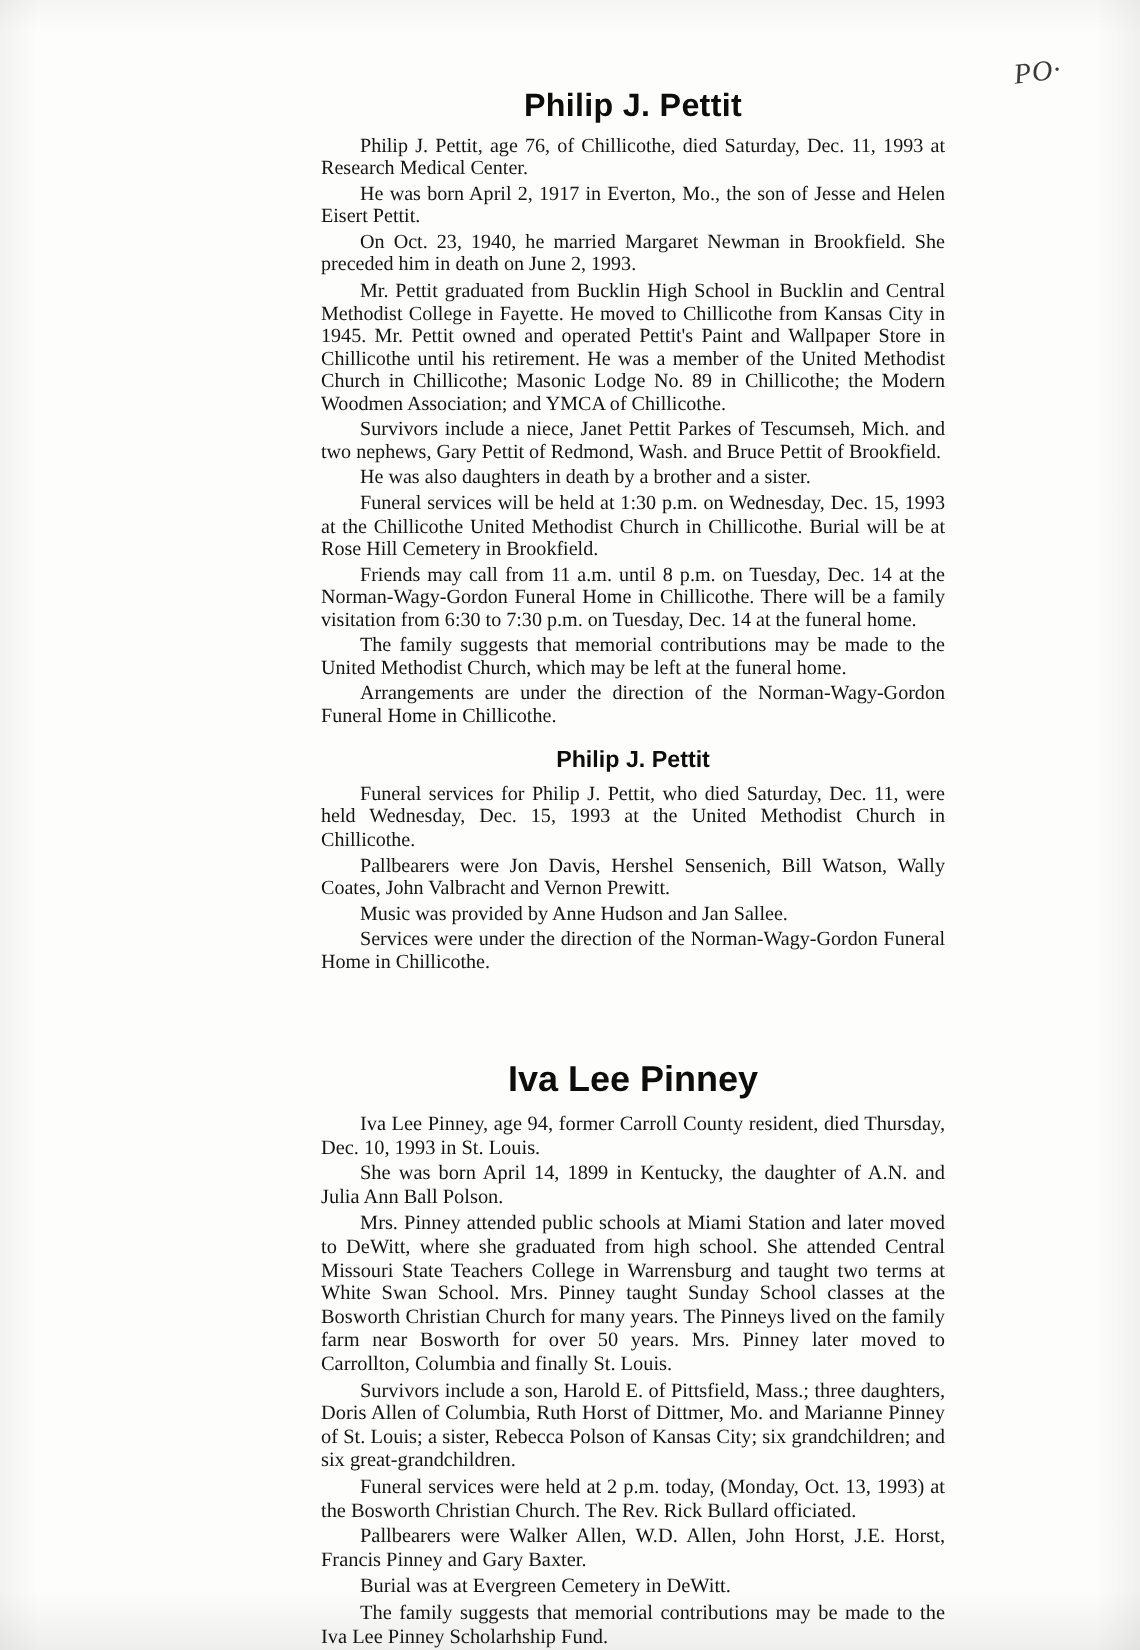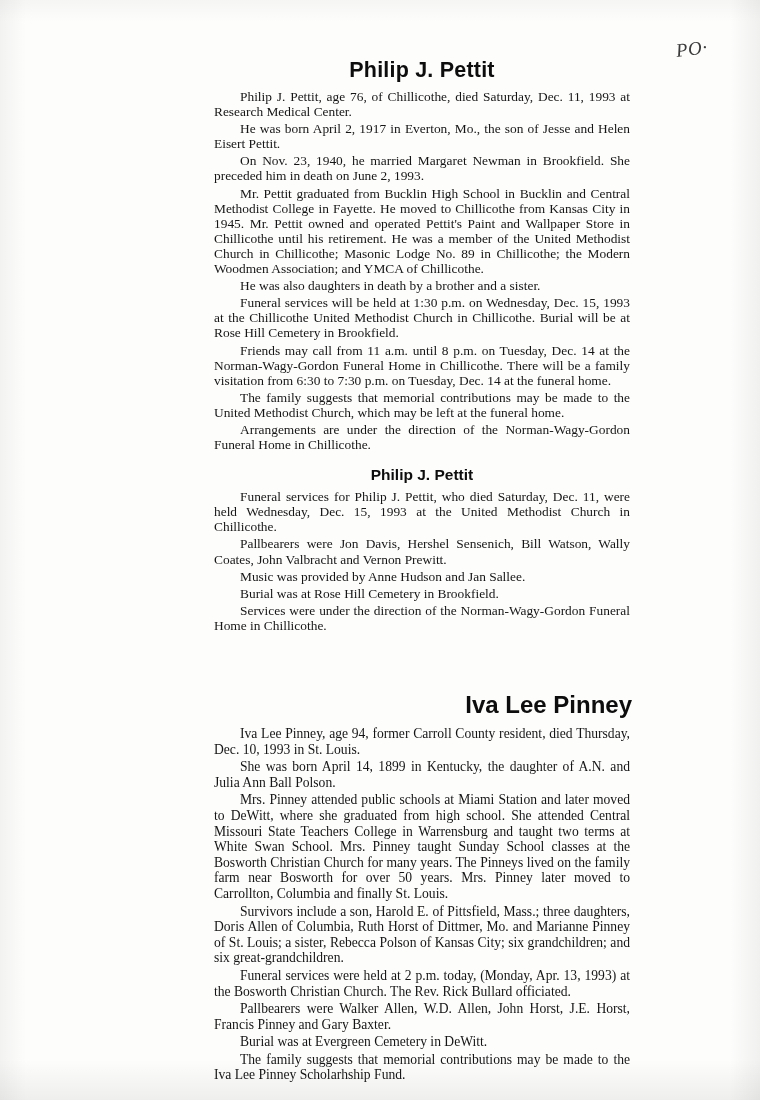--- a/index.html
+++ b/index.html
@@ -65,21 +65,21 @@
     font-weight: bold;
     font-size: 15.5px;
     text-align: center;
     margin: 14px 0 5px 0;
     color: #0d0d0d;
   }
   h1.obit-title-large {
     font-family: "Liberation Sans", sans-serif;
     font-weight: bold;
     font-size: 24px;
-    text-align: right;
+    text-align: center;
     margin: 0 0 7px 0;
     color: #0d0d0d;
   }
   p.para {
     margin: 2px;
     font-size: 13.4px;
     line-height: 15.1px;
     text-align: justify;
     text-indent: 26px;
     color: #151515;
@@ -102,47 +102,47 @@
 <div class="page">
 
   <div class="annotation">PO·</div>
 
   <div class="content">
 
     <div class="obit-block block-1">
       <h1 class="obit-title">Philip J. Pettit</h1>
       <p class="para">Philip J. Pettit, age 76, of Chillicothe, died Saturday, Dec. 11, 1993 at Research Medical Center.</p>
       <p class="para">He was born April 2, 1917 in Everton, Mo., the son of Jesse and Helen Eisert Pettit.</p>
-      <p class="para">On Nov. 23, 1940, he married Margaret Newman in Brookfield. She preceded him in death on June 2, 1993.</p>
+      <p class="para">On Oct. 23, 1940, he married Margaret Newman in Brookfield. She preceded him in death on June 2, 1993.</p>
       <p class="para">Mr. Pettit graduated from Bucklin High School in Bucklin and Central Methodist College in Fayette. He moved to Chillicothe from Kansas City in 1945. Mr. Pettit owned and operated Pettit's Paint and Wallpaper Store in Chillicothe until his retirement. He was a member of the United Methodist Church in Chillicothe; Masonic Lodge No. 89 in Chillicothe; the Modern Woodmen Association; and YMCA of Chillicothe.</p>
+      <p class="para">Survivors include a niece, Janet Pettit Parkes of Tescumseh, Mich. and two nephews, Gary Pettit of Redmond, Wash. and Bruce Pettit of Brookfield.</p>
       <p class="para">He was also daughters in death by a brother and a sister.</p>
       <p class="para">Funeral services will be held at 1:30 p.m. on Wednesday, Dec. 15, 1993 at the Chillicothe United Methodist Church in Chillicothe. Burial will be at Rose Hill Cemetery in Brookfield.</p>
       <p class="para">Friends may call from 11 a.m. until 8 p.m. on Tuesday, Dec. 14 at the Norman-Wagy-Gordon Funeral Home in Chillicothe. There will be a family visitation from 6:30 to 7:30 p.m. on Tuesday, Dec. 14 at the funeral home.</p>
       <p class="para">The family suggests that memorial contributions may be made to the United Methodist Church, which may be left at the funeral home.</p>
       <p class="para">Arrangements are under the direction of the Norman-Wagy-Gordon Funeral Home in Chillicothe.</p>
     </div>
 
     <div class="obit-block block-1b">
       <h2 class="obit-subtitle">Philip J. Pettit</h2>
       <p class="para">Funeral services for Philip J. Pettit, who died Saturday, Dec. 11, were held Wednesday, Dec. 15, 1993 at the United Methodist Church in Chillicothe.</p>
       <p class="para">Pallbearers were Jon Davis, Hershel Sensenich, Bill Watson, Wally Coates, John Valbracht and Vernon Prewitt.</p>
       <p class="para">Music was provided by Anne Hudson and Jan Sallee.</p>
-      <p class="para">Burial was at Rose Hill Cemetery in Brookfield.</p>
       <p class="para">Services were under the direction of the Norman-Wagy-Gordon Funeral Home in Chillicothe.</p>
     </div>
 
     <div class="spacer-big"></div>
 
     <div class="obit-block block-2">
       <h1 class="obit-title-large">Iva Lee Pinney</h1>
       <p class="para">Iva Lee Pinney, age 94, former Carroll County resident, died Thursday, Dec. 10, 1993 in St. Louis.</p>
       <p class="para">She was born April 14, 1899 in Kentucky, the daughter of A.N. and Julia Ann Ball Polson.</p>
       <p class="para">Mrs. Pinney attended public schools at Miami Station and later moved to DeWitt, where she graduated from high school. She attended Central Missouri State Teachers College in Warrensburg and taught two terms at White Swan School. Mrs. Pinney taught Sunday School classes at the Bosworth Christian Church for many years. The Pinneys lived on the family farm near Bosworth for over 50 years. Mrs. Pinney later moved to Carrollton, Columbia and finally St. Louis.</p>
       <p class="para">Survivors include a son, Harold E. of Pittsfield, Mass.; three daughters, Doris Allen of Columbia, Ruth Horst of Dittmer, Mo. and Marianne Pinney of St. Louis; a sister, Rebecca Polson of Kansas City; six grandchildren; and six great-grandchildren.</p>
-      <p class="para">Funeral services were held at 2 p.m. today, (Monday, Apr. 13, 1993) at the Bosworth Christian Church. The Rev. Rick Bullard officiated.</p>
+      <p class="para">Funeral services were held at 2 p.m. today, (Monday, Oct. 13, 1993) at the Bosworth Christian Church. The Rev. Rick Bullard officiated.</p>
       <p class="para">Pallbearers were Walker Allen, W.D. Allen, John Horst, J.E. Horst, Francis Pinney and Gary Baxter.</p>
       <p class="para">Burial was at Evergreen Cemetery in DeWitt.</p>
       <p class="para">The family suggests that memorial contributions may be made to the Iva Lee Pinney Scholarhship Fund.</p>
 
     </div>
 
   </div>
 </div>
 
 </body></html>

